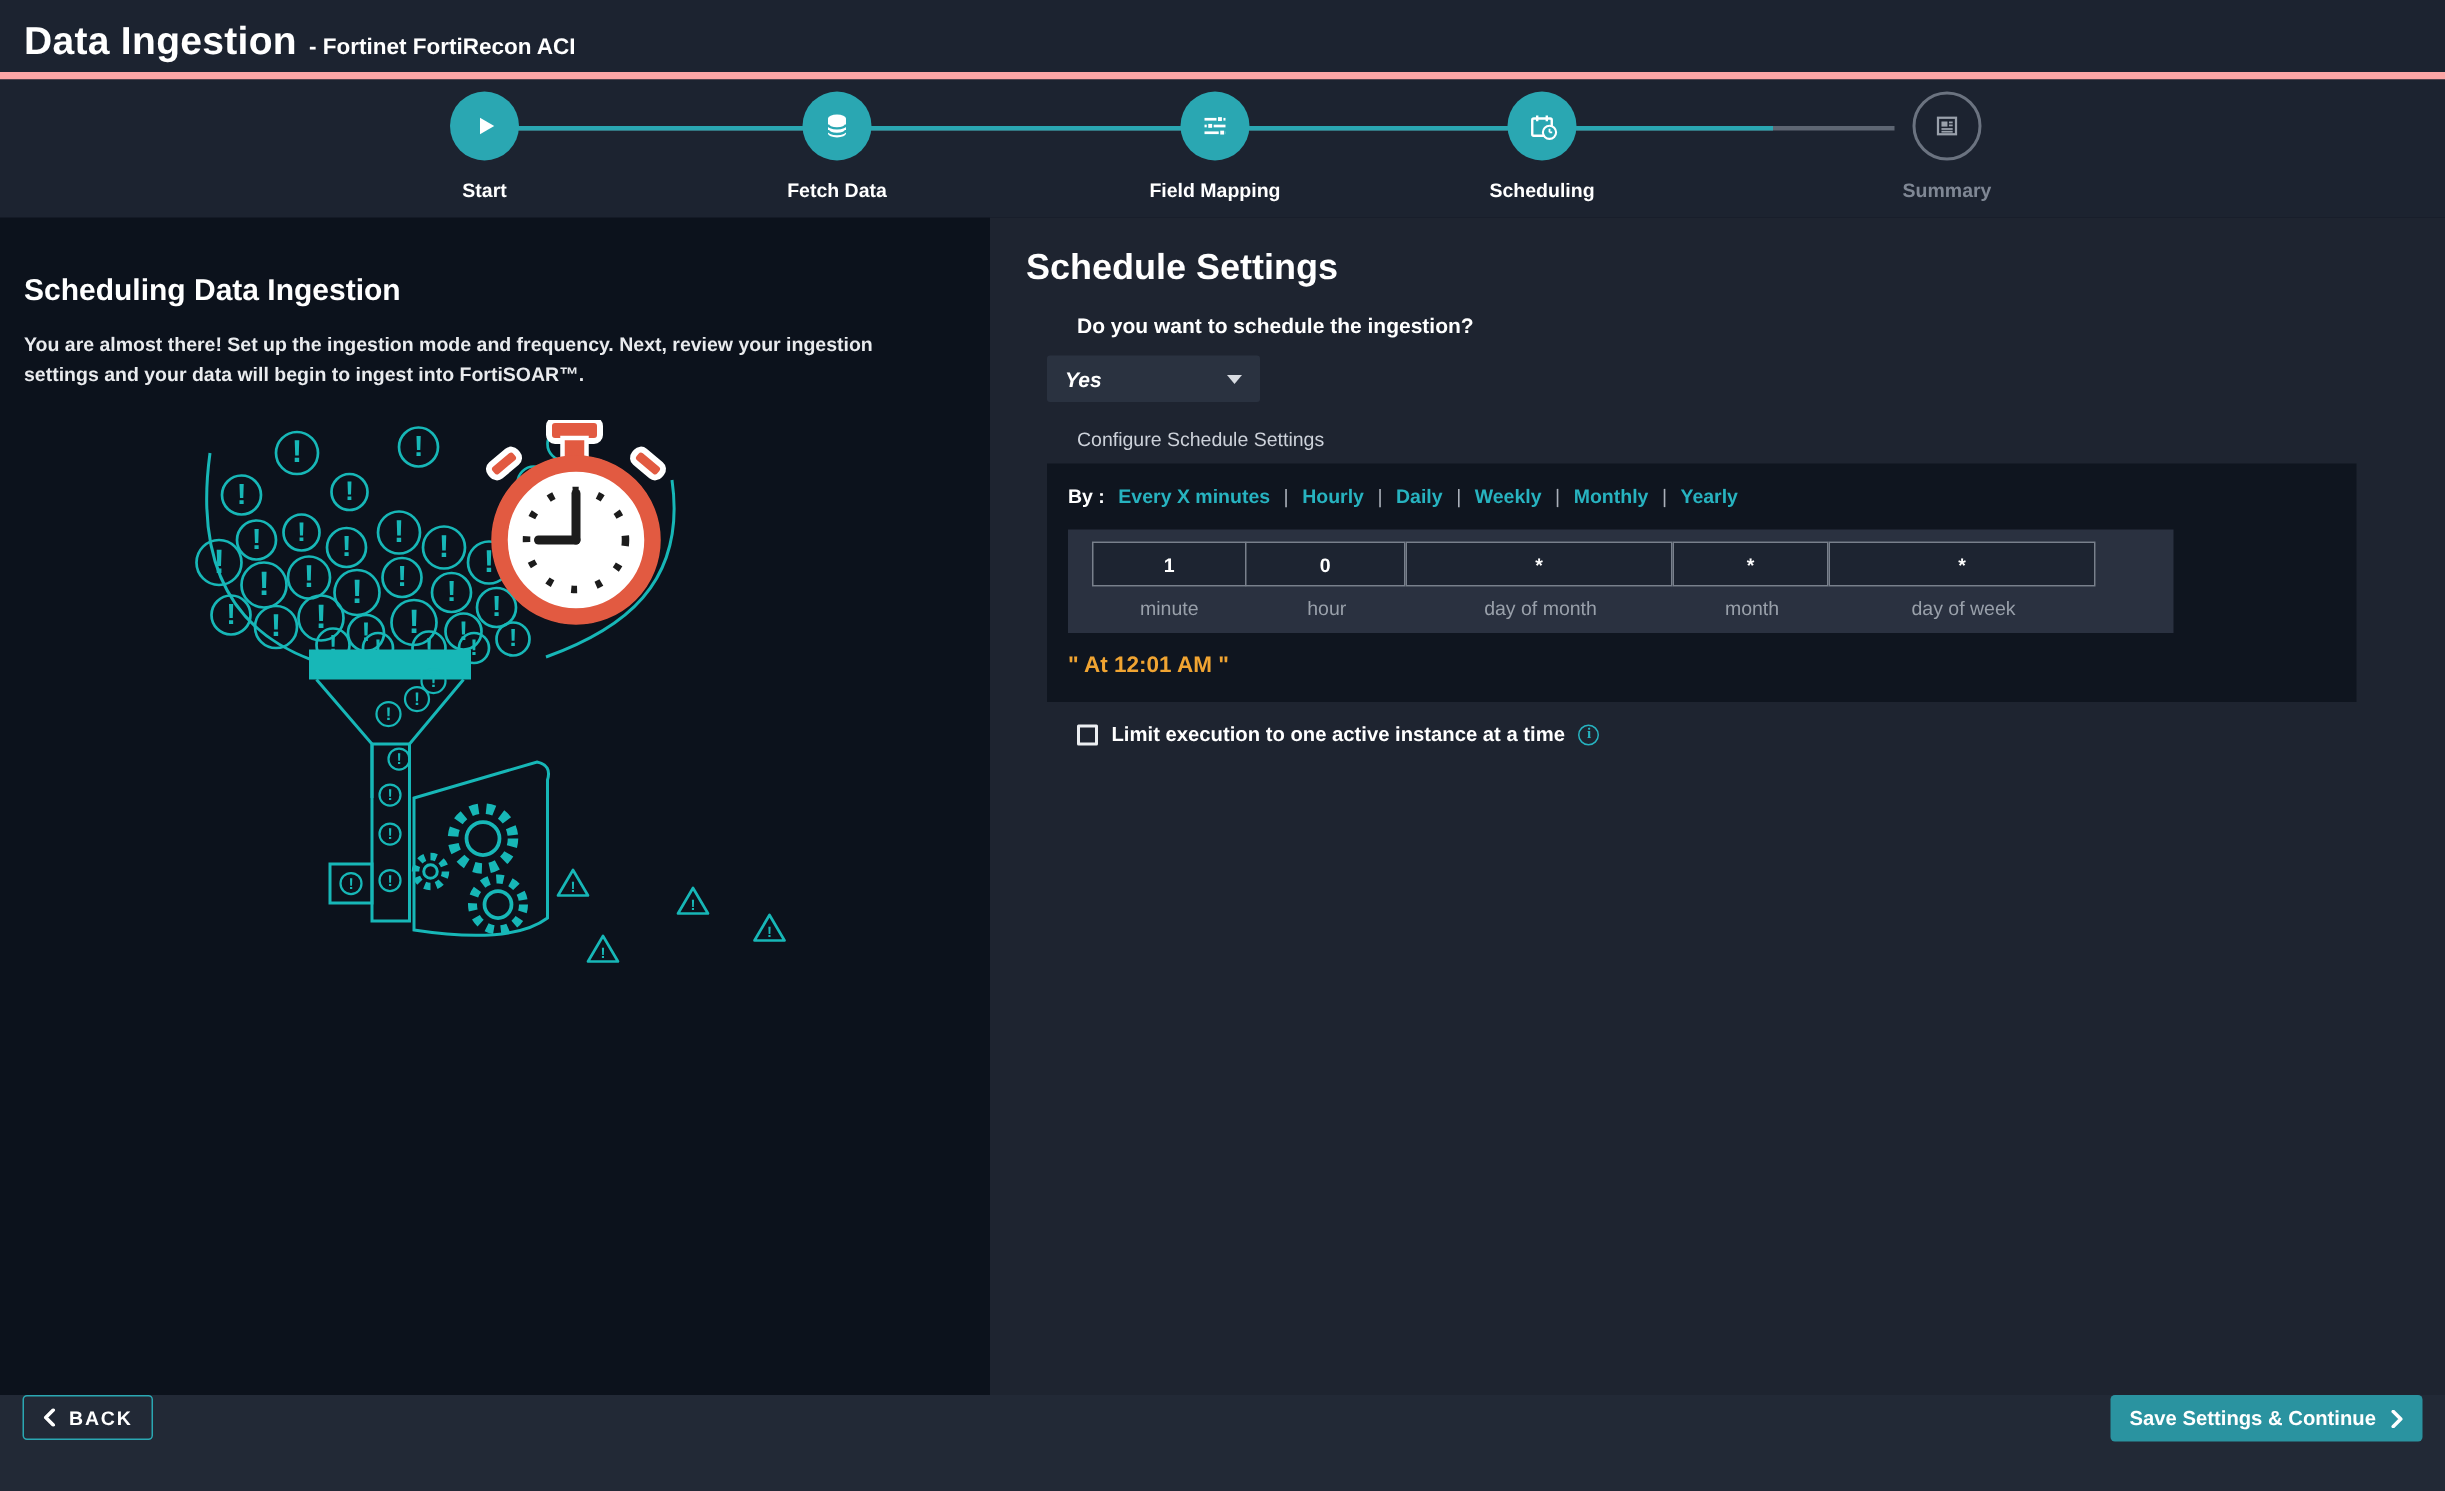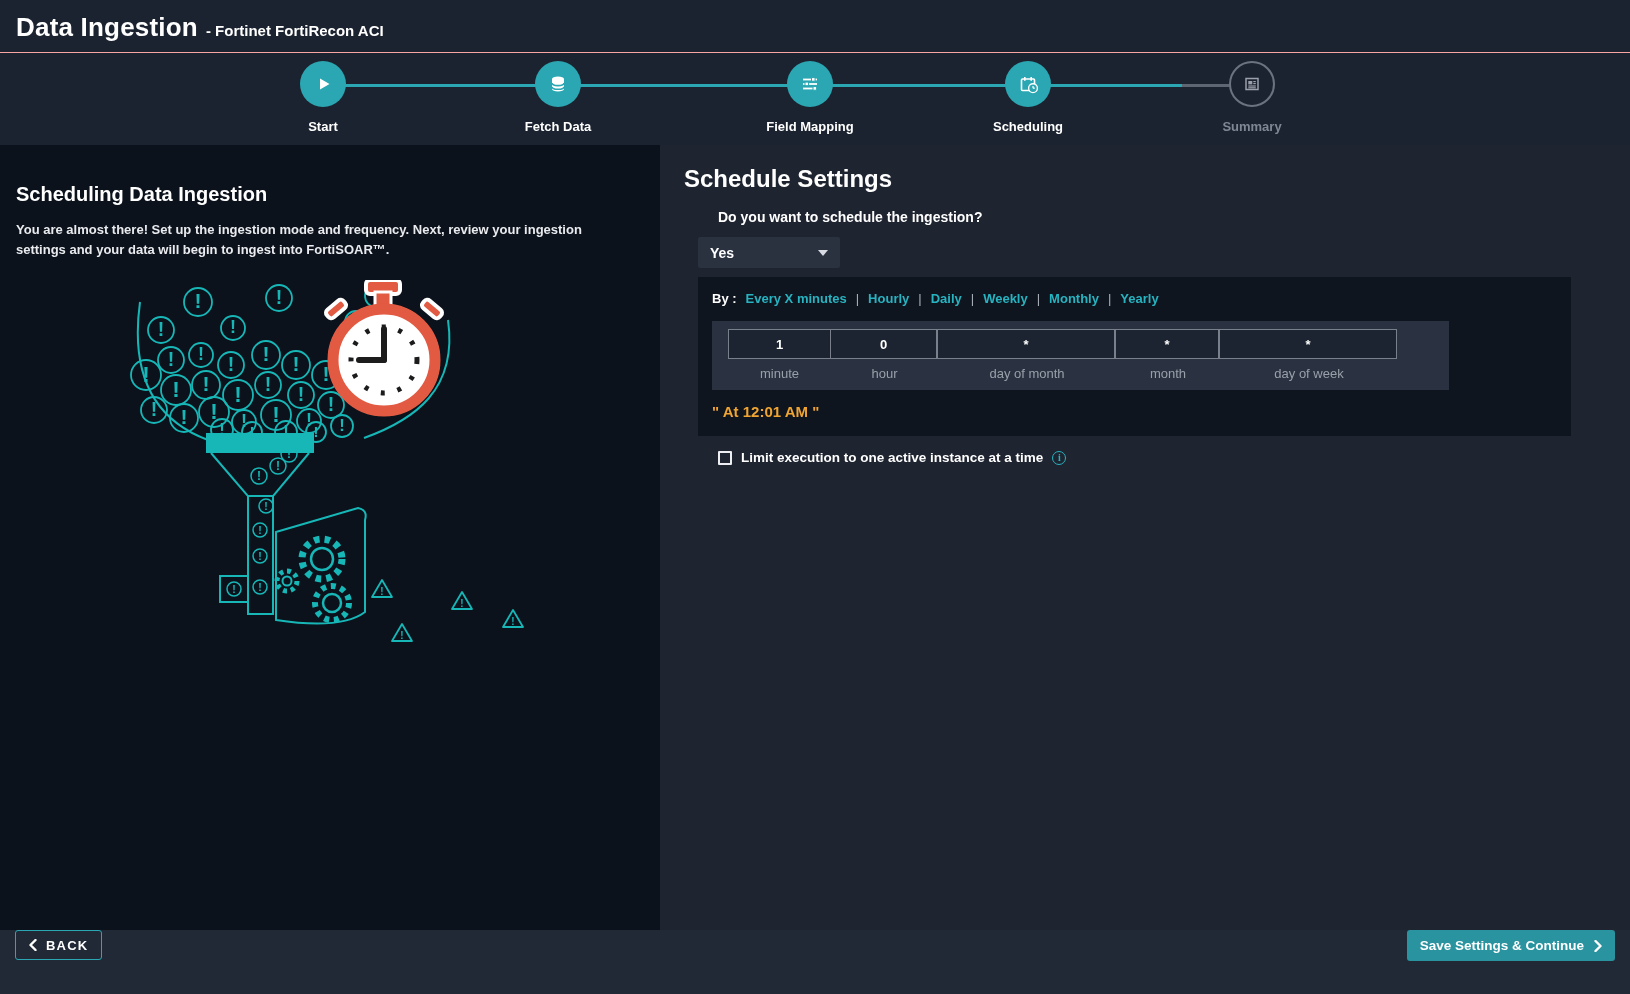--- a/index.html
+++ b/index.html
@@ -2,21 +2,21 @@
 <html><head>
 <meta charset="utf-8">
 <style>
   * { margin:0; padding:0; box-sizing:border-box; }
   html,body { width:1630px; height:994px; overflow:hidden; background:#0c121c;
               font-family:"Liberation Sans", sans-serif; }
   .app { width:1630px; height:994px; display:flex; flex-direction:column; }
 
   
   .titlebar { height:53px; background:#1c2330; display:flex; align-items:baseline;
-              padding:12px 16px 0 16px; flex:none; border-bottom:1px solid #fca5a5; }
+              padding:12px 16px 0 16px; flex:none; border-bottom:5px solid #fca5a5; }
   .titlebar .title { color:#fff; font-size:26px; font-weight:700; letter-spacing:.2px; }
   .titlebar .subtitle { color:#fff; font-size:15px; font-weight:700; margin-left:8px; }
 
   
   .stepperbar { height:92px; background:#1c2330; position:relative; flex:none; }
   .track { position:absolute; top:31px; left:323px; width:940px; height:3px; background:#5e6673; }
   .track-progress { position:absolute; top:0; left:0; height:3px; width:859px; background:#2aa7b2; }
   .step { position:absolute; top:8px; width:180px; transform:translateX(-50%); text-align:center; }
   .step-circle { width:46px; height:46px; border-radius:50%; background:#2aa7b2; margin:0 auto;
                  display:flex; align-items:center; justify-content:center; position:relative; z-index:2; }
@@ -31,21 +31,21 @@
   .left-panel p { color:#e9ebee; font-size:13px; font-weight:700; line-height:1.55;
                   margin-top:14px; max-width:612px; }
   .illustration { margin:20px 0 0 110px; }
 
   .right-panel { flex:1; background:#1e2430; padding:20px 24px 0 24px; min-width:0; }
   .right-panel h2 { color:#fff; font-size:24px; font-weight:700; }
   .indent { margin-left:14px;padding-left:20px; }
   .question { color:#fff; font-size:14px; font-weight:700; margin-top:16px; }
   .dropdown { margin-top:12px; width:142px; height:31px; background:#2a3240; border-radius:2px;
               display:flex; align-items:center; padding:0 12px; cursor:pointer; }
-  .dropdown .value { color:#fff; font-size:14px; font-weight:700; }
+  .dropdown .value { color:#fff; font-size:14px; font-weight:700;font-style:italic; }
   .caret { margin-left:auto; width:0; height:0; border-left:5px solid transparent;
            border-right:5px solid transparent; border-top:6px solid #d8dce2; }
   .configure { color:#cdd2da; font-size:13px; margin-top:17px; }
 
   .sched-card { margin-top:9px; width:873px; background:#0f151f; padding:14px 14px 16px 14px; }
   .by-row { display:flex; align-items:center; gap:9px; }
   .by-label { color:#fff; font-size:13px; font-weight:700; }
   .freq-link { color:#27b3c0; font-size:13px; font-weight:700; text-decoration:none; cursor:pointer; }
   .sep { color:#aab0ba; font-size:13px; }
   .cron-strip { margin-top:15px; width:737px; background:#2a3140; padding:8px 16px 5px 16px; }
@@ -134,21 +134,21 @@
           <line x1="6.8" y1="3" x2="6.8" y2="6.8" stroke="#fff" stroke-width="1.6"></line>
           <line x1="13.2" y1="3" x2="13.2" y2="6.8" stroke="#fff" stroke-width="1.6"></line>
           <circle cx="15" cy="14.2" r="4.4" fill="#2aa7b2" stroke="#fff" stroke-width="1.4"></circle>
           <line x1="15" y1="14.2" x2="15" y2="11.9" stroke="#fff" stroke-width="1.2"></line>
           <line x1="15" y1="14.2" x2="16.8" y2="14.2" stroke="#fff" stroke-width="1.2"></line>
         </svg>
       </div>
       <div class="step-label">Scheduling</div>
     </div>
 
-    <div class="step upcoming" style="left:1252px">
+    <div class="step upcoming" style="left:1298px">
       <div class="step-circle">
         <svg width="20" height="20" viewBox="0 0 20 20">
           <rect x="4" y="4.5" width="12" height="11" fill="none" stroke="#9aa1ab" stroke-width="1.5"></rect>
           <rect x="6.3" y="7" width="4" height="3.4" fill="#9aa1ab"></rect>
           <line x1="11.3" y1="7.6" x2="13.8" y2="7.6" stroke="#9aa1ab" stroke-width="1.2"></line>
           <line x1="11.3" y1="9.6" x2="13.8" y2="9.6" stroke="#9aa1ab" stroke-width="1.2"></line>
           <line x1="6.3" y1="12" x2="13.8" y2="12" stroke="#9aa1ab" stroke-width="1.2"></line>
           <line x1="6.3" y1="13.8" x2="13.8" y2="13.8" stroke="#9aa1ab" stroke-width="1.2"></line>
         </svg>
       </div>
@@ -297,20 +297,21 @@
     <div class="right-panel">
       <h2>Schedule Settings</h2>
 
       <div class="question indent">Do you want to schedule the ingestion?</div>
 
       <div class="dropdown indent">
         <span class="value">Yes</span>
         <span class="caret"></span>
       </div>
 
+      <div class="configure indent">Configure Schedule Settings</div>
 
       <div class="sched-card indent">
         <div class="by-row">
           <span class="by-label">By :</span>
           <a class="freq-link">Every X minutes</a>
           <span class="sep">|</span>
           <a class="freq-link">Hourly</a>
           <span class="sep">|</span>
           <a class="freq-link">Daily</a>
           <span class="sep">|</span>

